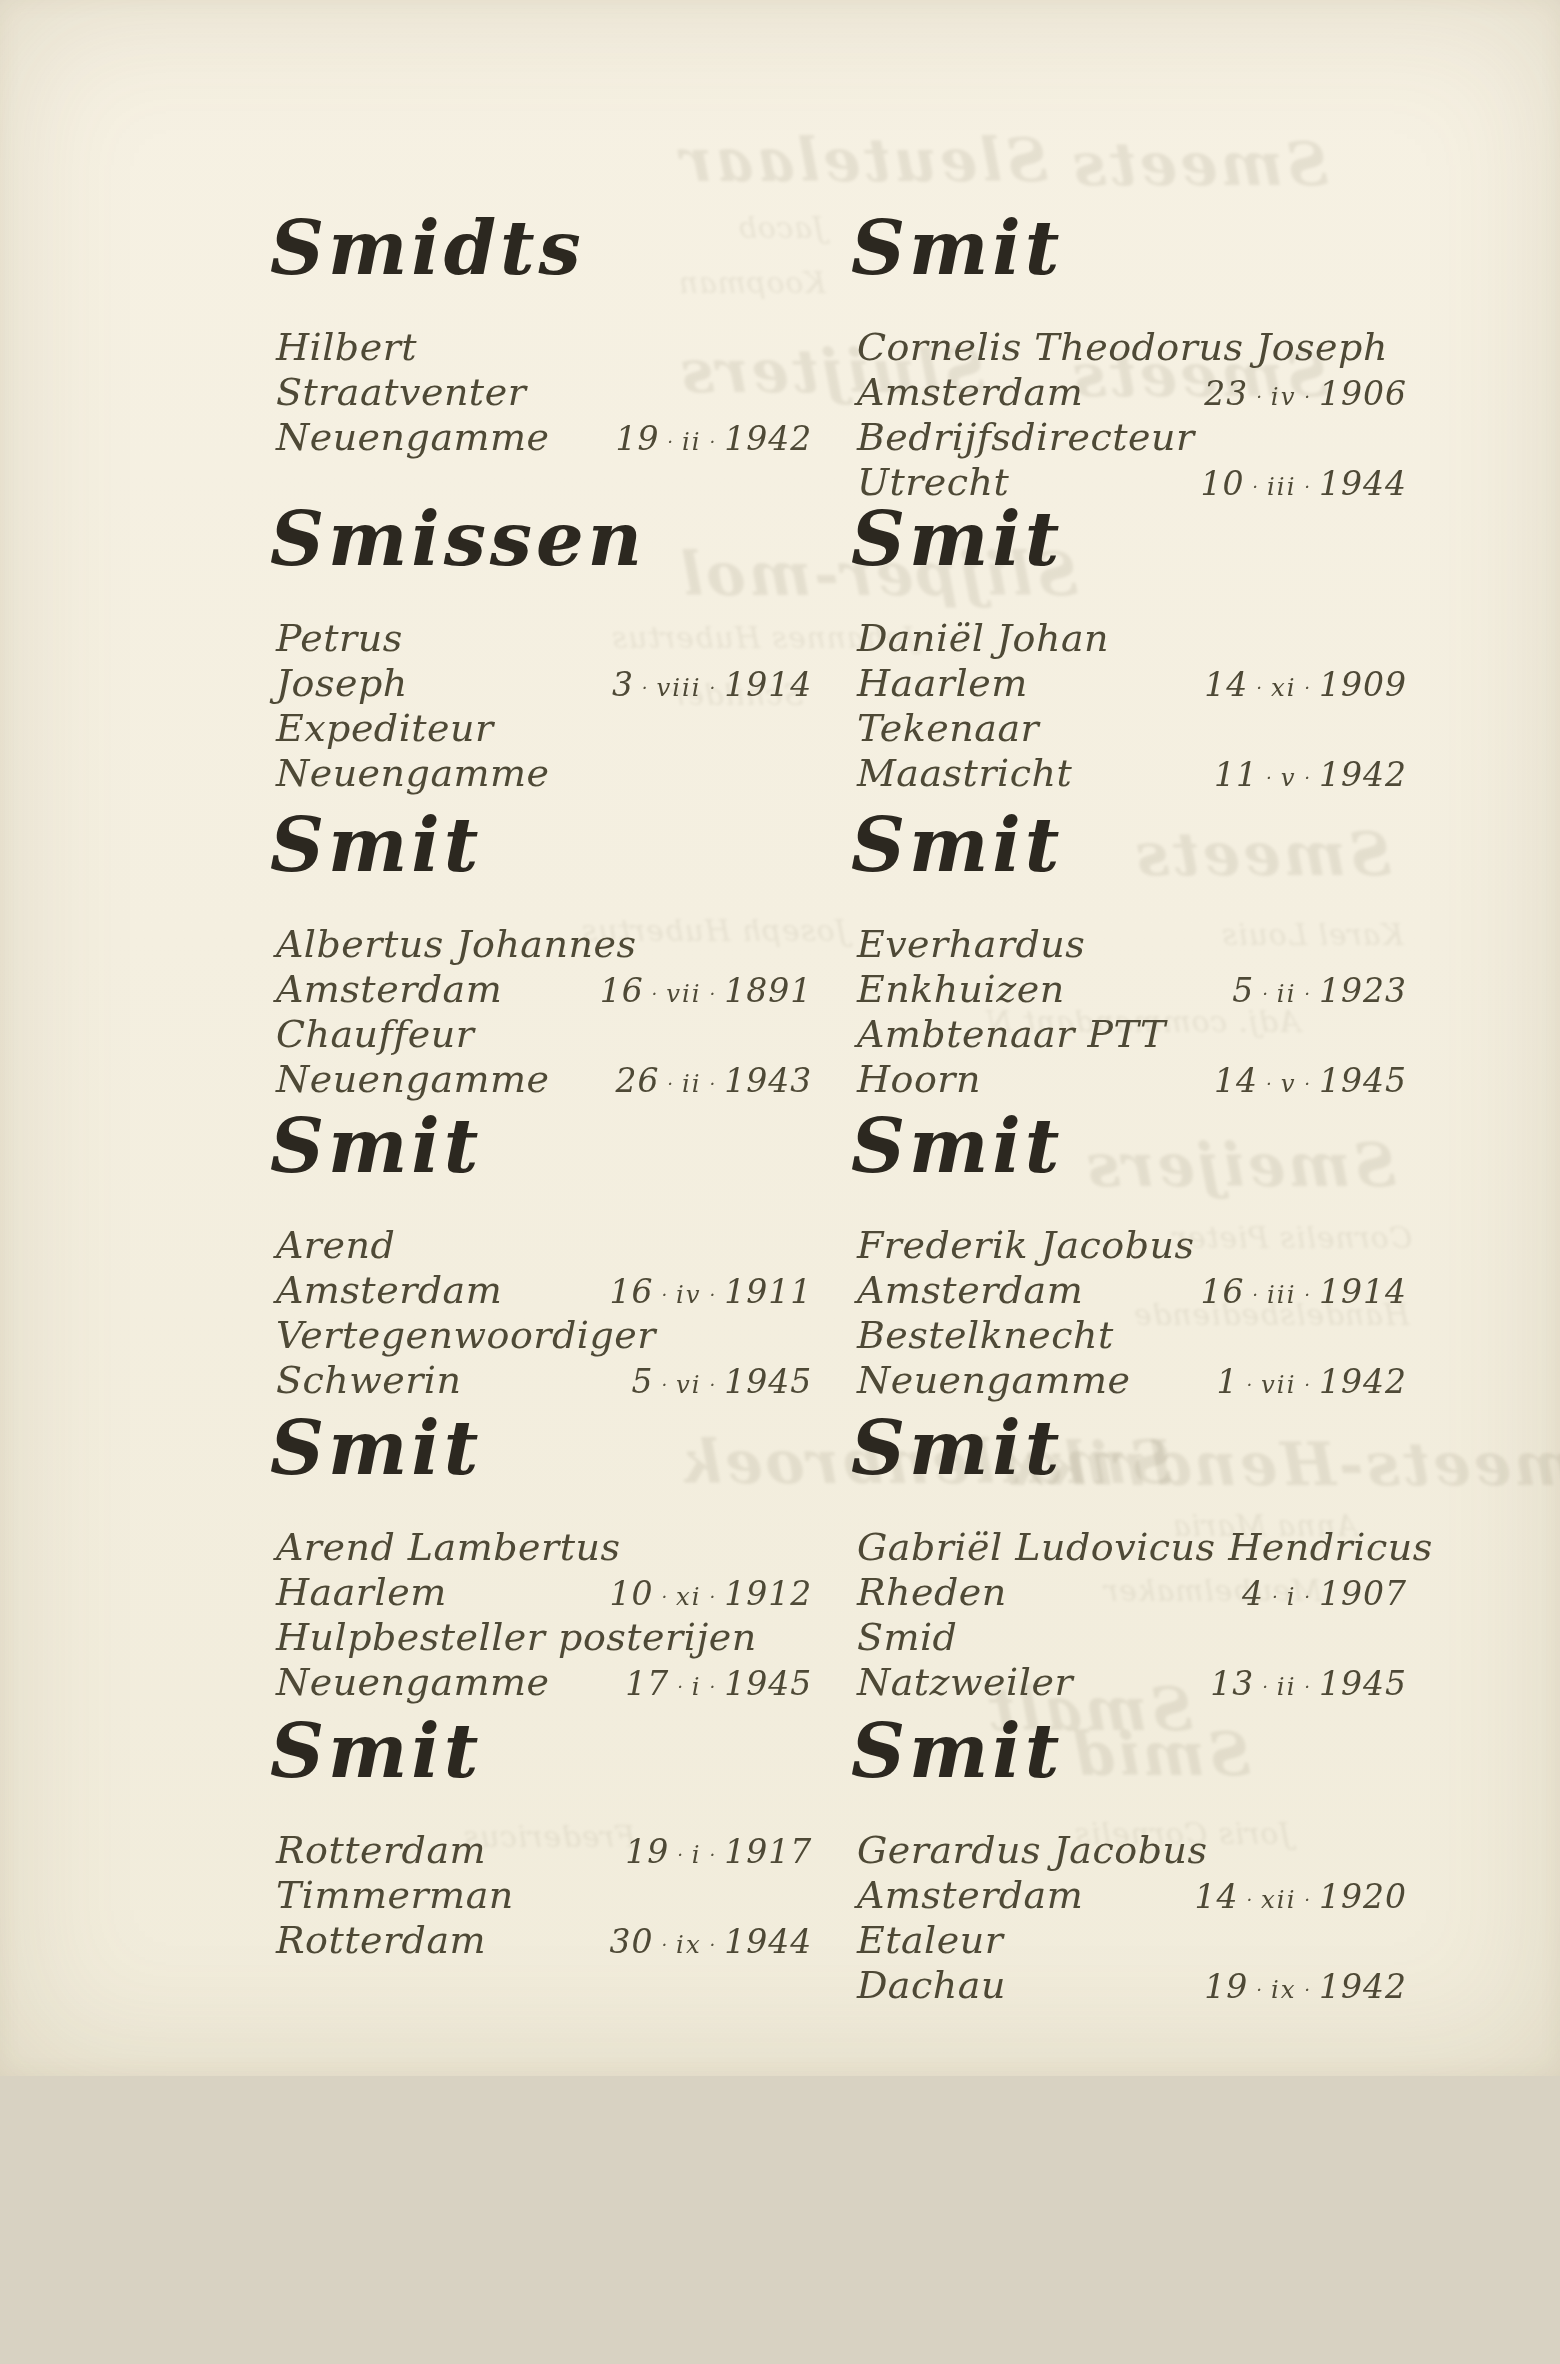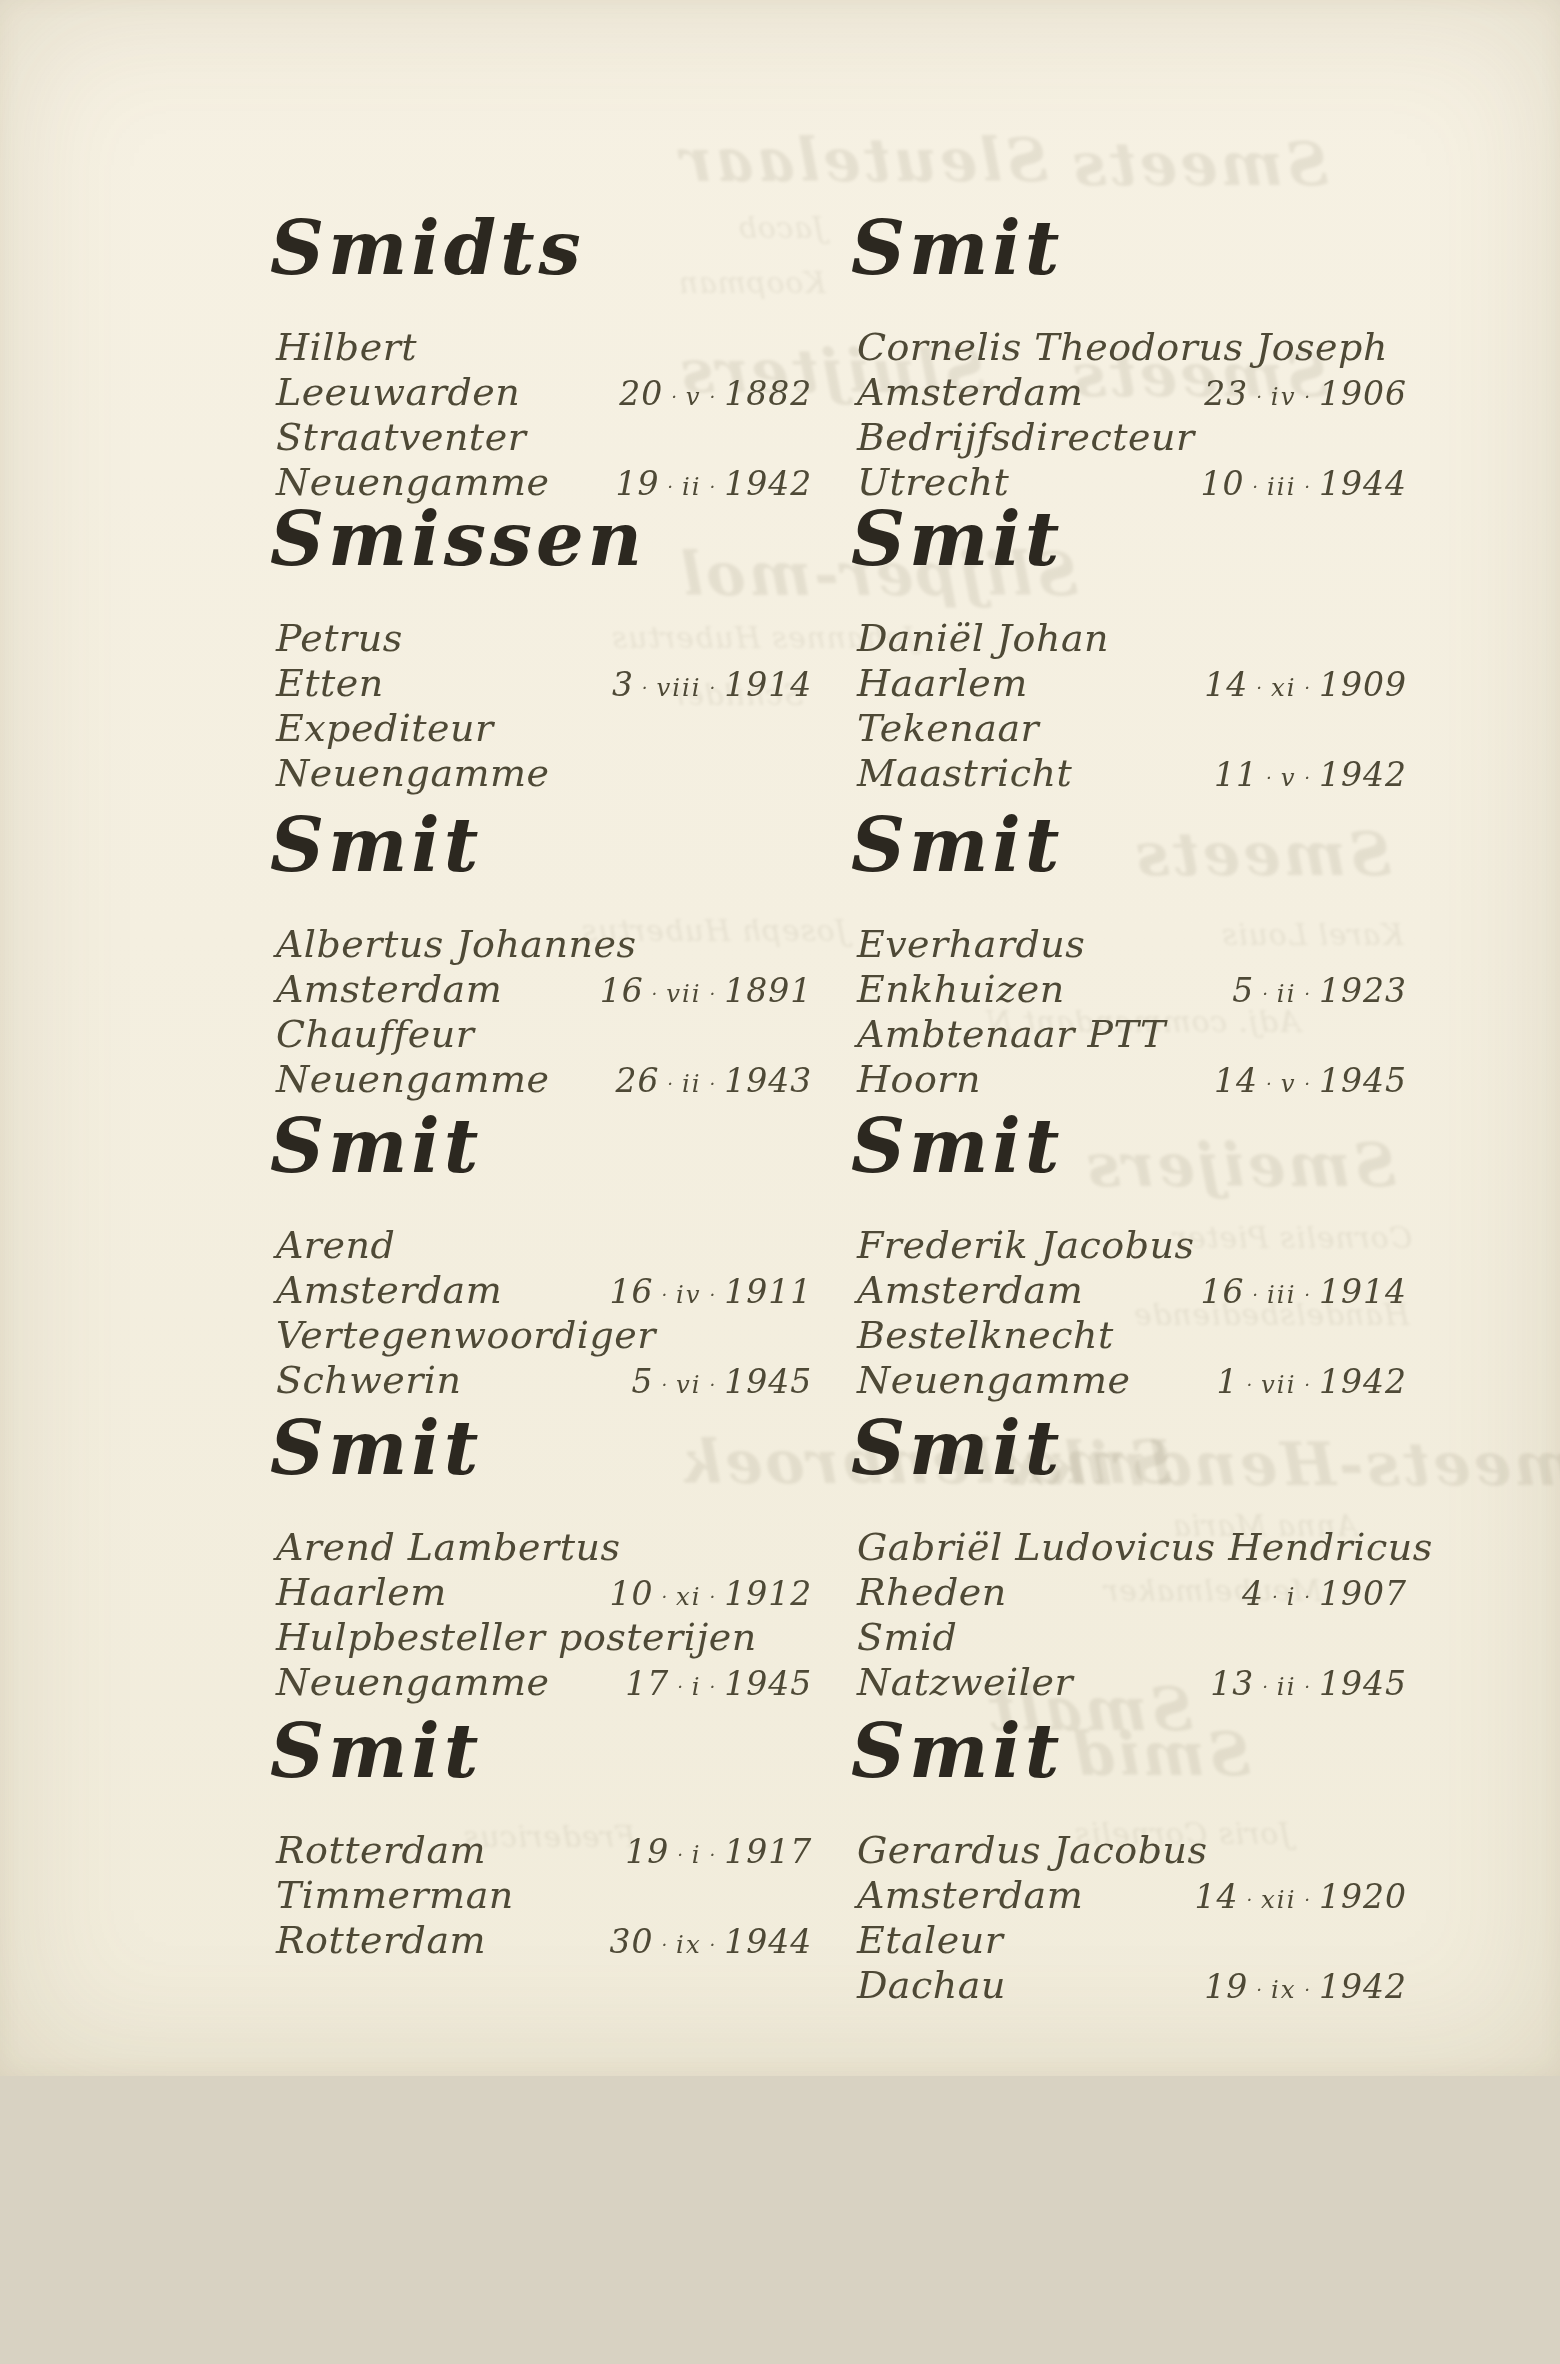--- a/index.html
+++ b/index.html
@@ -78,39 +78,35 @@
   <div class="ghost gl" style="left:463px;top:1820px">Fredericus</div>
 
   <div class="col col-left">
 
     <section class="entry r1">
       <h2 class="surname">Smidts</h2>
       <div class="line">
           <span>Hilbert</span>
         </div>
       <div class="line">
-        <span>Leeuwarden</span>
-        <span class="date"><span>20</span><span class="sep">·</span><span class="m">V</span><span class="sep">·</span><span>1882</span></span>
-      </div>
-      <div class="line">
           <span>Straatventer</span>
         </div>
       <div class="line">
         <span>Neuengamme</span>
         <span class="date"><span>19</span><span class="sep">·</span><span class="m">II</span><span class="sep">·</span><span>1942</span></span>
       </div>
     </section>
 
     <section class="entry r2">
       <h2 class="surname">Smissen</h2>
       <div class="line">
           <span>Petrus</span>
         </div>
       <div class="line">
-        <span>Etten</span>
+        <span>Joseph</span>
         <span class="date"><span>3</span><span class="sep">·</span><span class="m">VIII</span><span class="sep">·</span><span>1914</span></span>
       </div>
       <div class="line">
           <span>Expediteur</span>
         </div>
       <div class="line">
         <span>Neuengamme</span>
       </div>
     </section>
 

